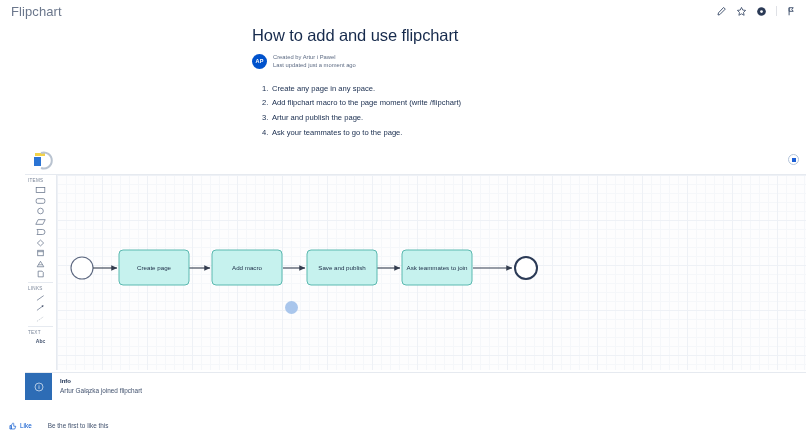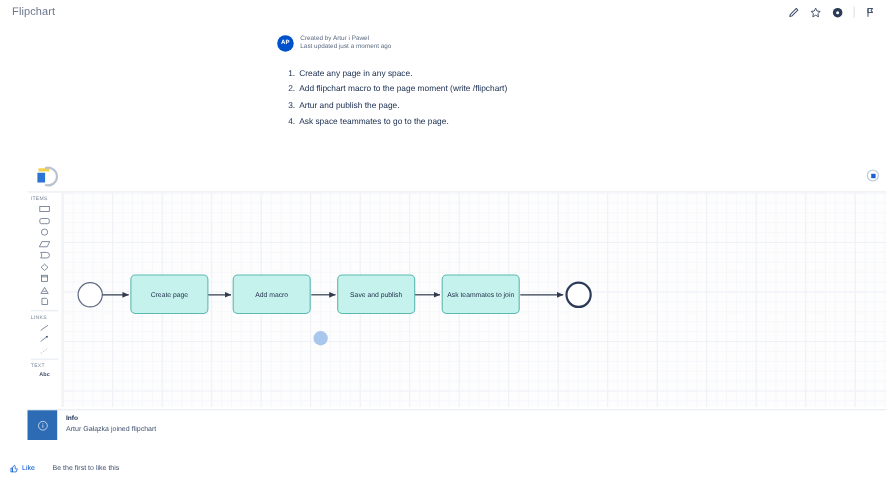--- a/index.html
+++ b/index.html
@@ -19,21 +19,21 @@
   
   .topbar {
     height: 22px;
     display: flex;
     align-items: center;
     justify-content: space-between;
     padding: 0 9px 0 11px;
     box-sizing: border-box;
   }
   .breadcrumb {
-    font-size: 10px;
+    font-size: 13px;
     color: #6b778c;
     letter-spacing: .1px;
     text-align: right;
   }
   .topbar-actions {
     display: flex;
     align-items: center;
     gap: 9px;
   }
   .ticon {
@@ -325,34 +325,35 @@
     <span class="ticon">
       <svg viewBox="0 0 16 16" width="11" height="11" fill="none" stroke="#42526e" stroke-width="1.4" stroke-linejoin="round">
         <path d="M4.5 2.5h6l-2 2.6 2 2.6h-6z"></path>
         <path d="M4.5 2.5v11"></path>
       </svg>
     </span>
   </div>
 </div>
 
 <div class="page-head">
+  <h1 class="page-title">How to add and use flipchart</h1>
   <div class="byline">
     <div class="avatar">AP</div>
     <div class="byline-text">
       <div>Created by Artur i Pawel</div>
       <div>Last updated just a moment ago</div>
     </div>
   </div>
 </div>
 
 <ol class="steps">
   <li>Create any page in any space.</li>
   <li>Add flipchart macro to the page moment (write /flipchart)</li>
   <li>Artur and publish the page.</li>
-  <li>Ask space teammates to go to the page.</li>
+  <li>Ask your teammates to go to the page.</li>
 </ol>
 
 <div class="flipchart">
 
   <div class="fc-topbar">
     <div class="fc-logo">
       <svg viewBox="0 0 26 22" width="26" height="22">
         <path d="M6 4h10v3H6z" fill="#f2d24b"></path>
         <path d="M5 8h7v9H5z" fill="#2b74d4"></path>
         <path d="M12 4a8 8 0 1 1 0 15" fill="none" stroke="#b9c3d0" stroke-width="2"></path>

